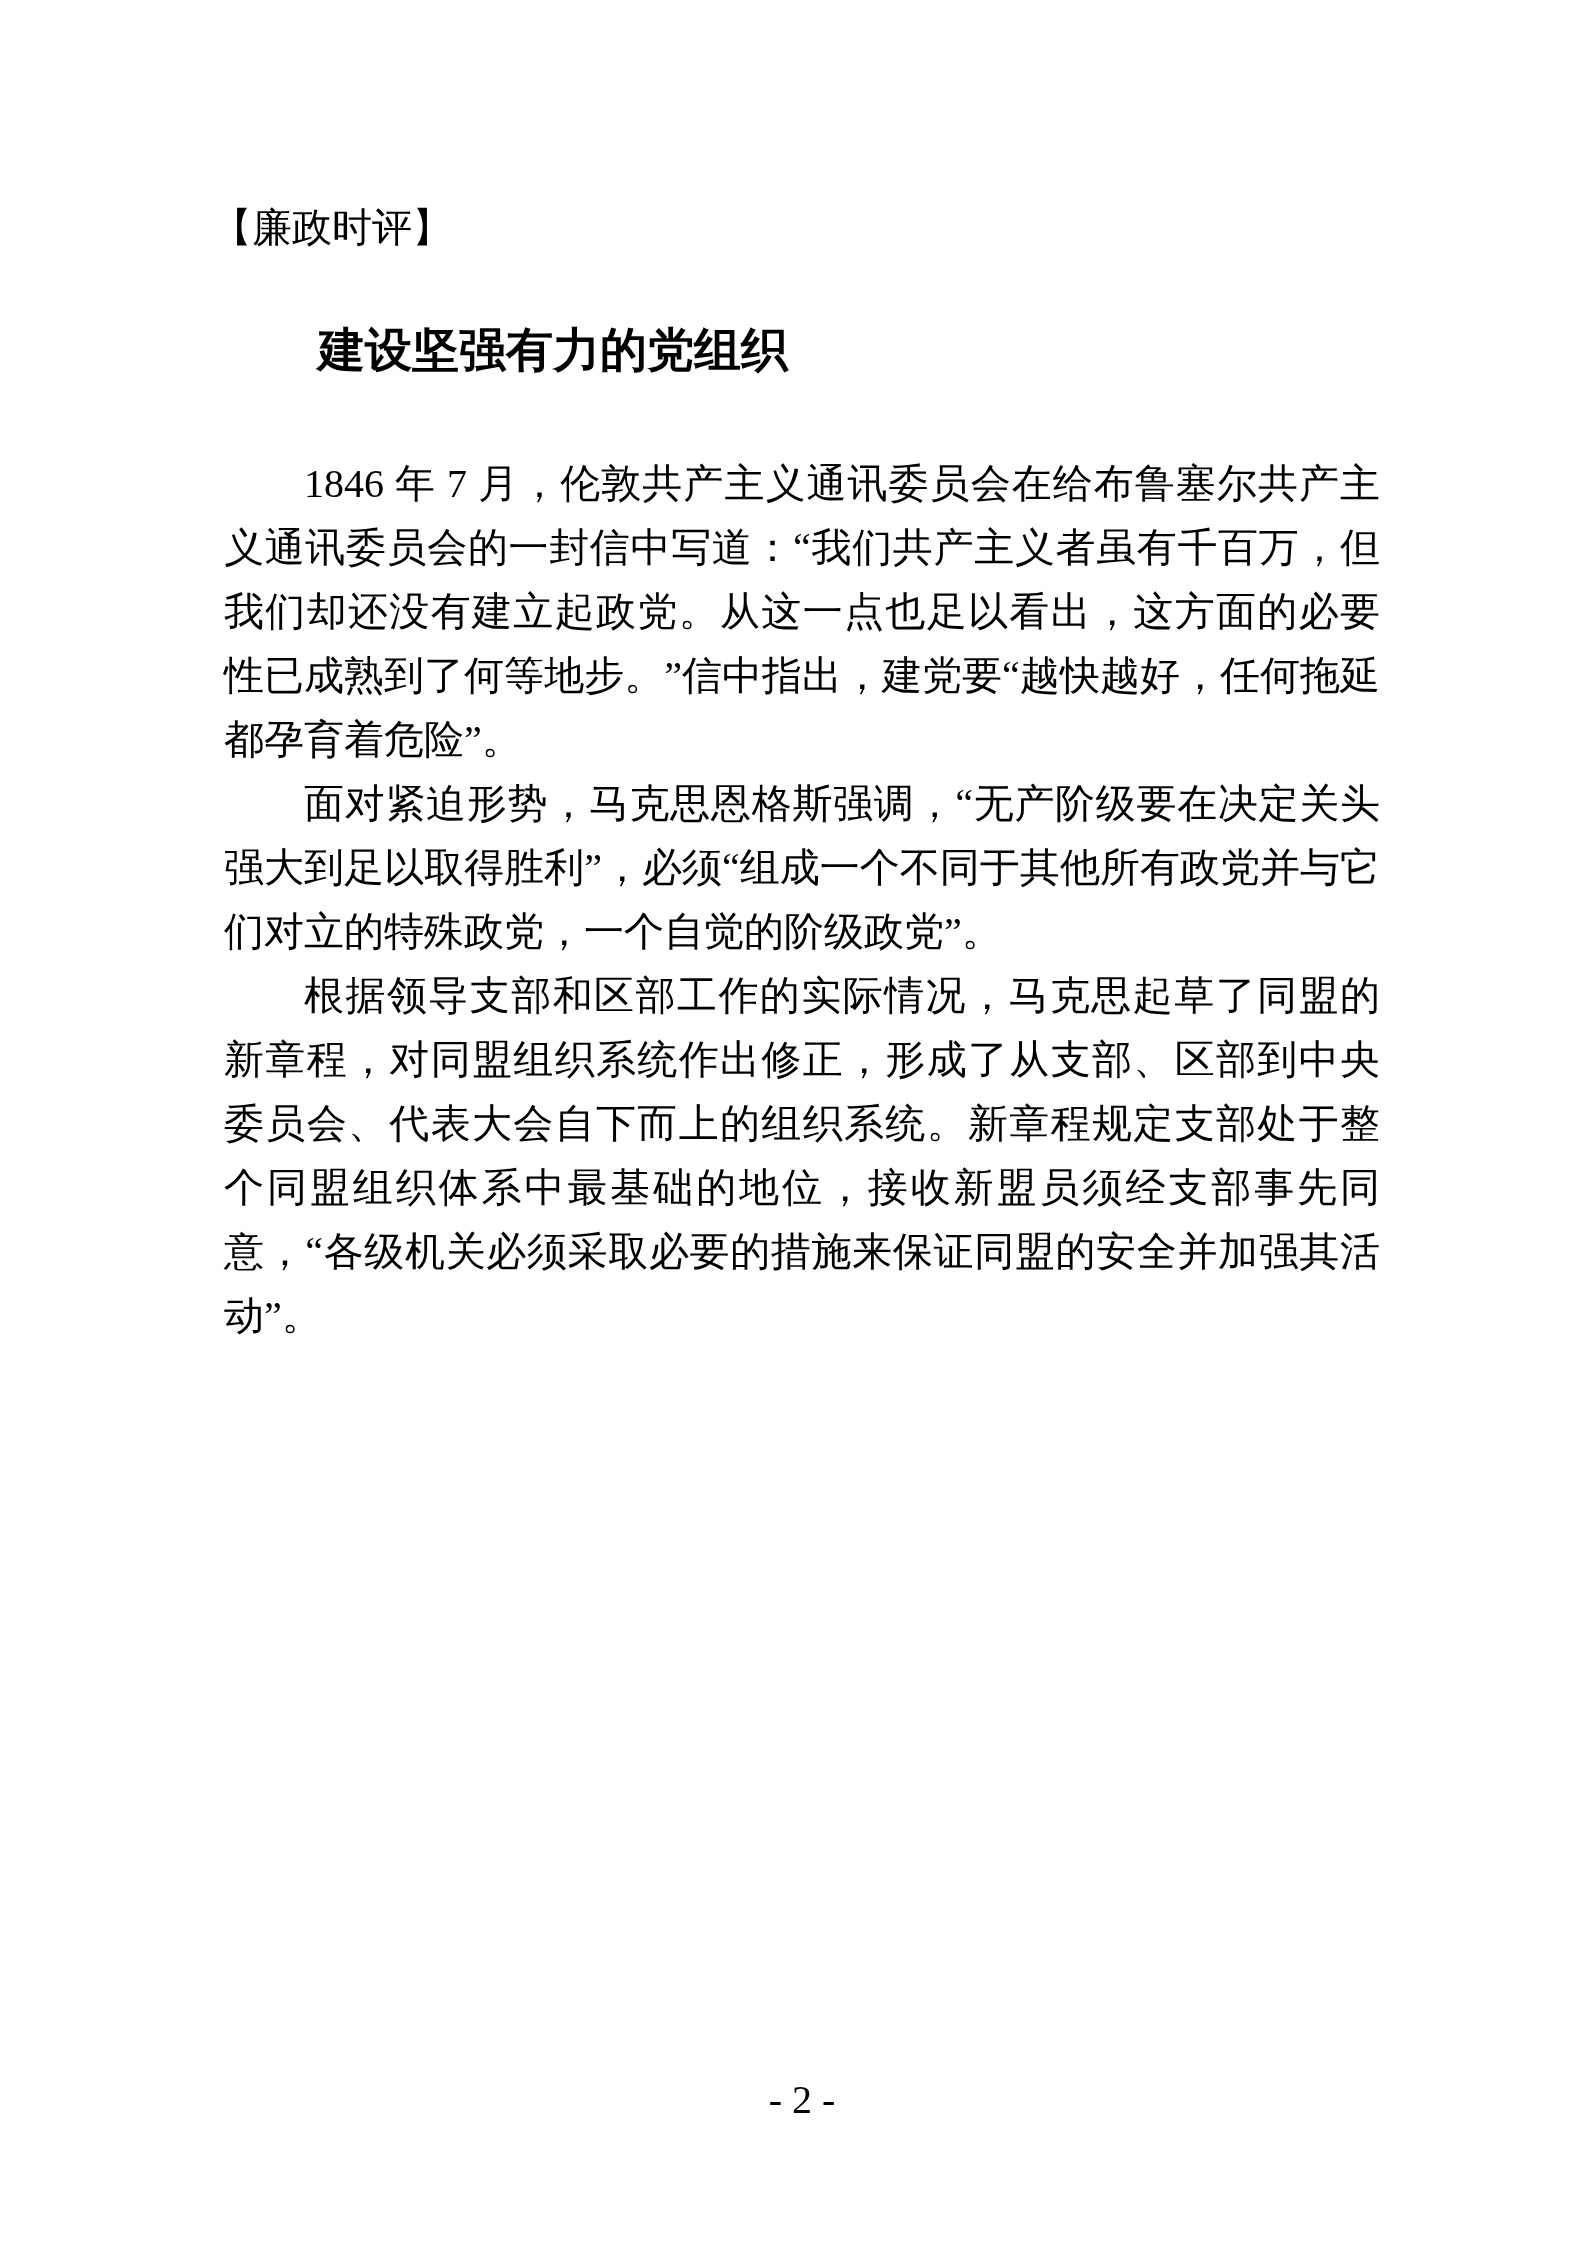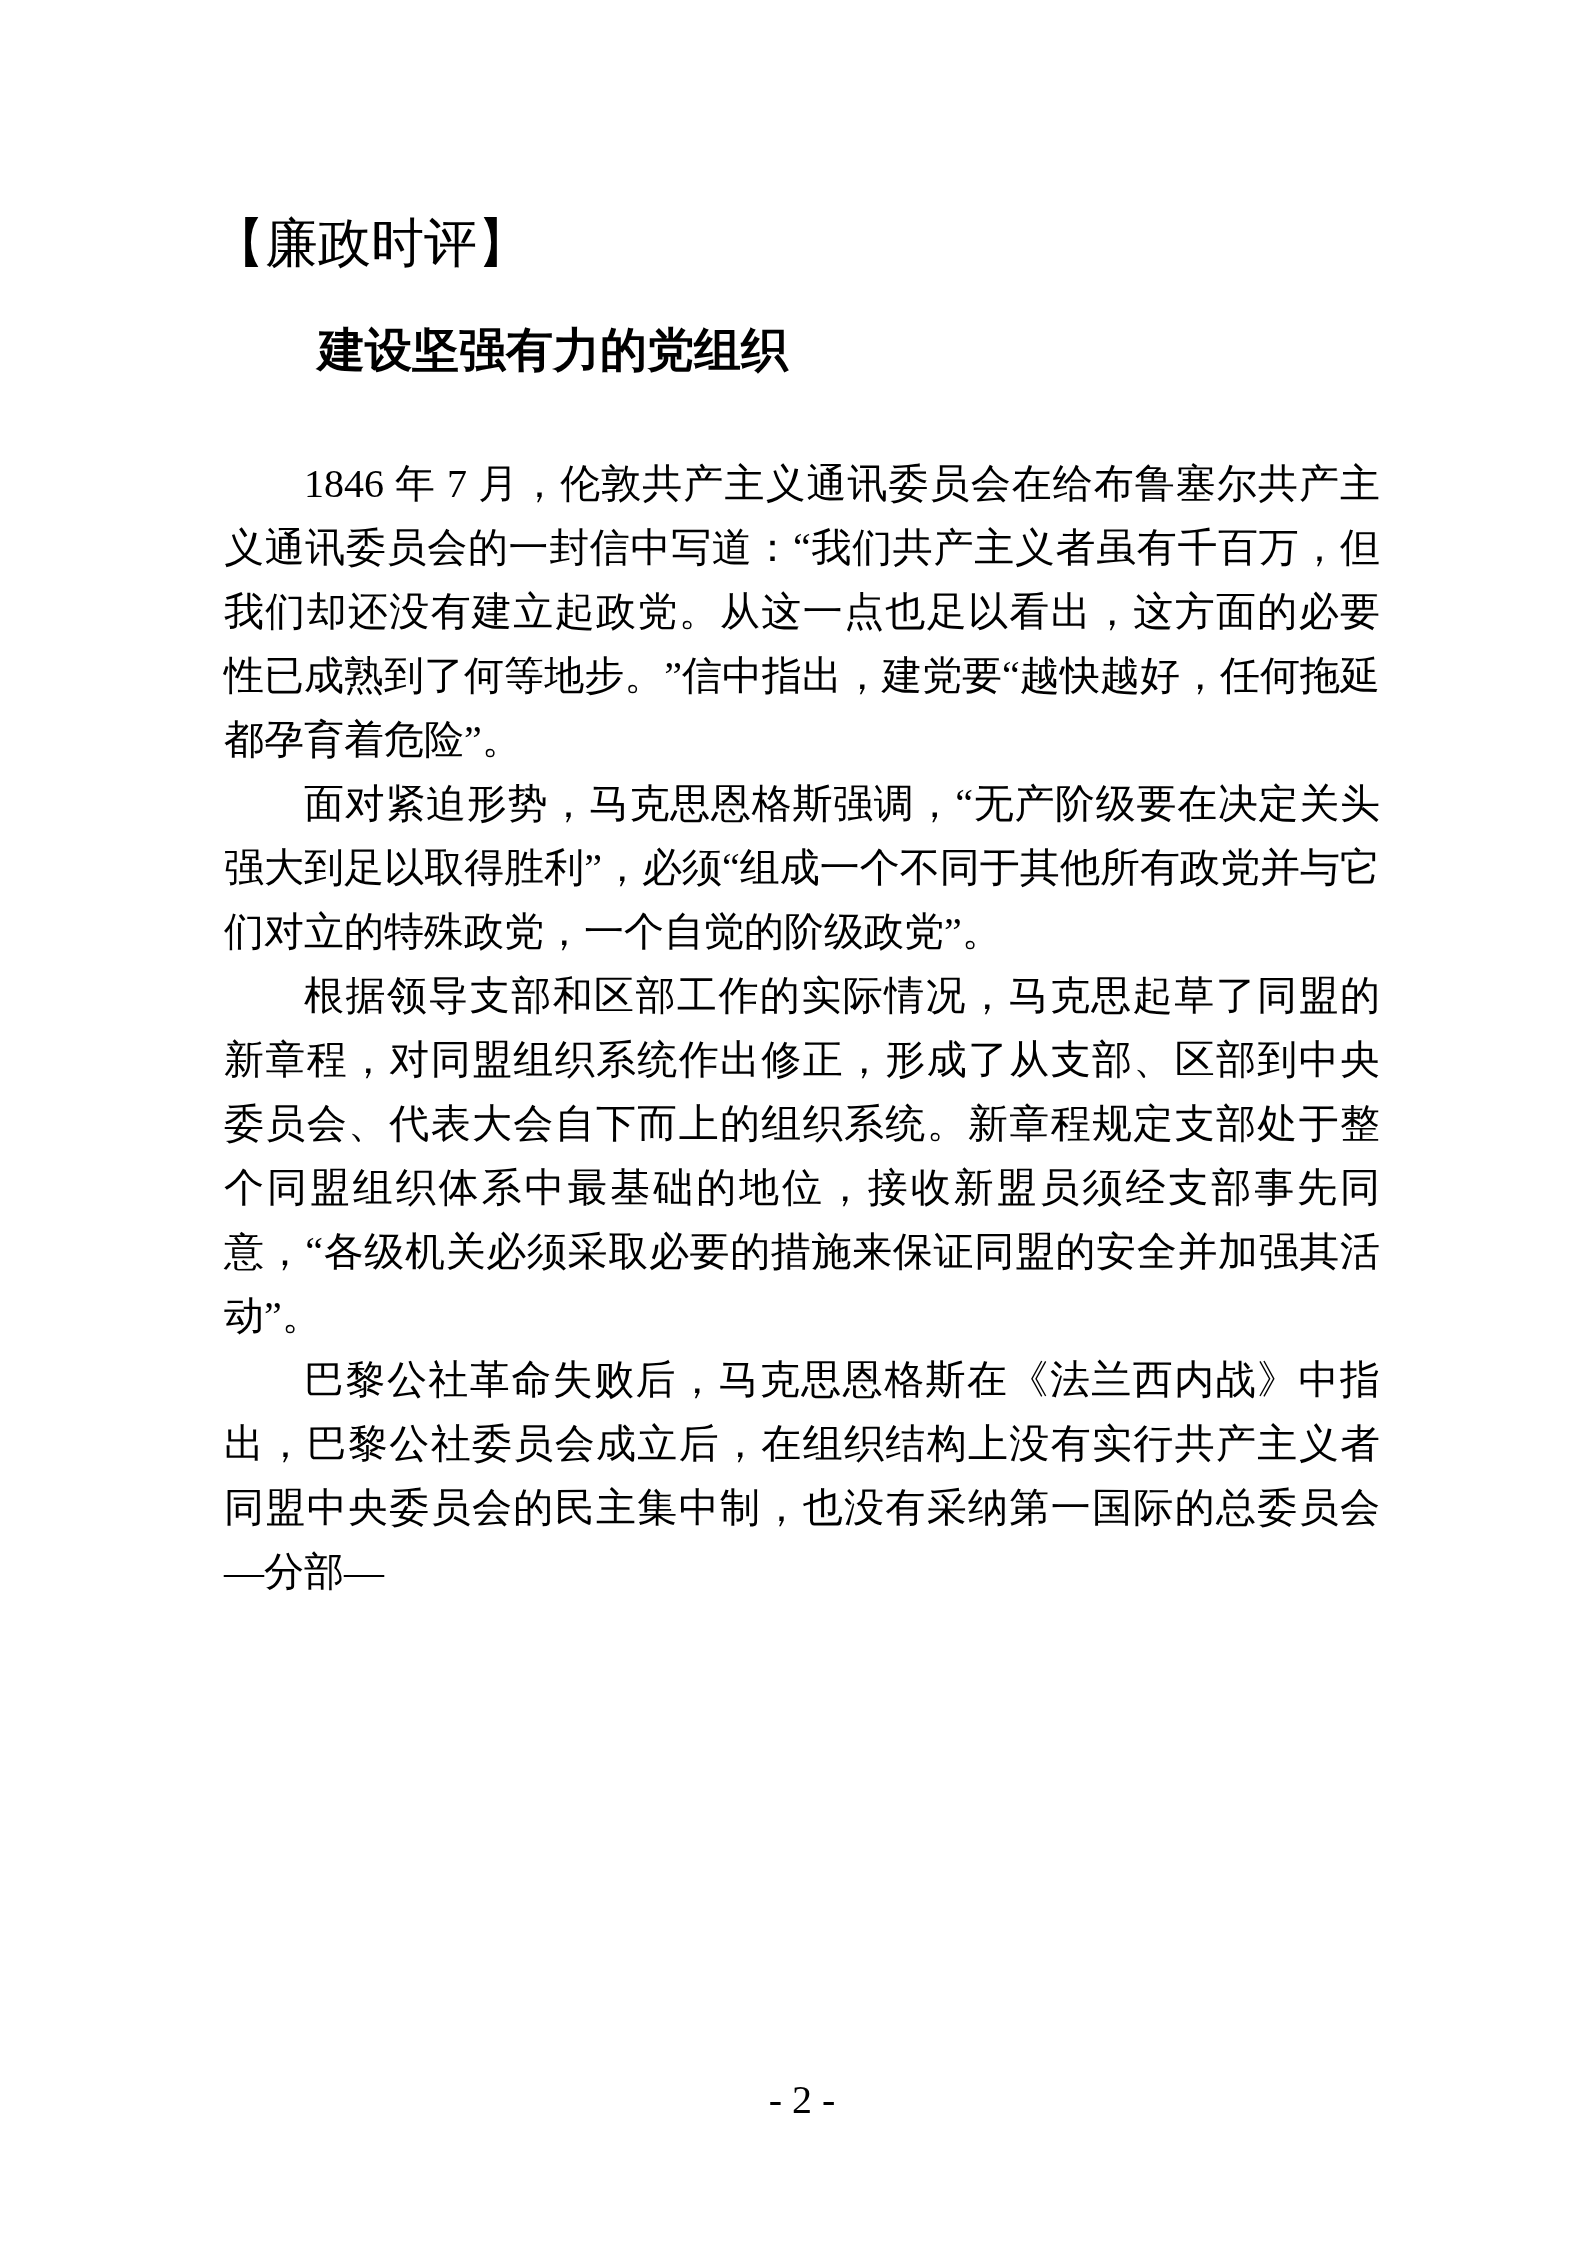--- a/index.html
+++ b/index.html
@@ -15,23 +15,23 @@
   }
   .page {
     position: relative;
     width: 1587px;
     height: 2245px;
     background: #ffffff;
     overflow: hidden;
   }
   .section-tag {
     position: absolute;
-    top: 212px;
+    top: 204px;
     left: 212px;
-    font-size: 53px;
+    font-size: 40px;
     line-height: 1.2;
     white-space: nowrap;
   }
   .doc-title {
     position: absolute;
     top: 322px;
     left: 224px;
     width: 1156px;
     margin: 0;
     font-size: 47px;
@@ -72,18 +72,17 @@
 <div class="page">
 
   <div class="section-tag">【廉政时评】</div>
 
   <h1 class="doc-title">建设坚强有力的党组织</h1>
 
   <div class="doc-body">
     <p>1846 年 7 月，伦敦共产主义通讯委员会在给布鲁塞尔共产主义通讯委员会的一封信中写道：“我们共产主义者虽有千百万，但我们却还没有建立起政党。从这一点也足以看出，这方面的必要性已成熟到了何等地步。”信中指出，建党要“越快越好，任何拖延都孕育着危险”。</p>
     <p>面对紧迫形势，马克思恩格斯强调，“无产阶级要在决定关头强大到足以取得胜利”，必须“组成一个不同于其他所有政党并与它们对立的特殊政党，一个自觉的阶级政党”。</p>
     <p>根据领导支部和区部工作的实际情况，马克思起草了同盟的新章程，对同盟组织系统作出修正，形成了从支部、区部到中央委员会、代表大会自下而上的组织系统。新章程规定支部处于整个同盟组织体系中最基础的地位，接收新盟员须经支部事先同意，“各级机关必须采取必要的措施来保证同盟的安全并加强其活动”。</p>
-    <p>巴黎公社革命失败后，马克思恩格斯在《法兰西内战》中指出，巴黎公社委员会成立后，在组织结构上没有实行共产主义者同盟中央委员会的民主集中制，也没有采纳第一国际的总委员会—分部—</p>
   </div>
 
   <div class="page-footer">- 2 -</div>
 
 </div>
 
 </body></html>

